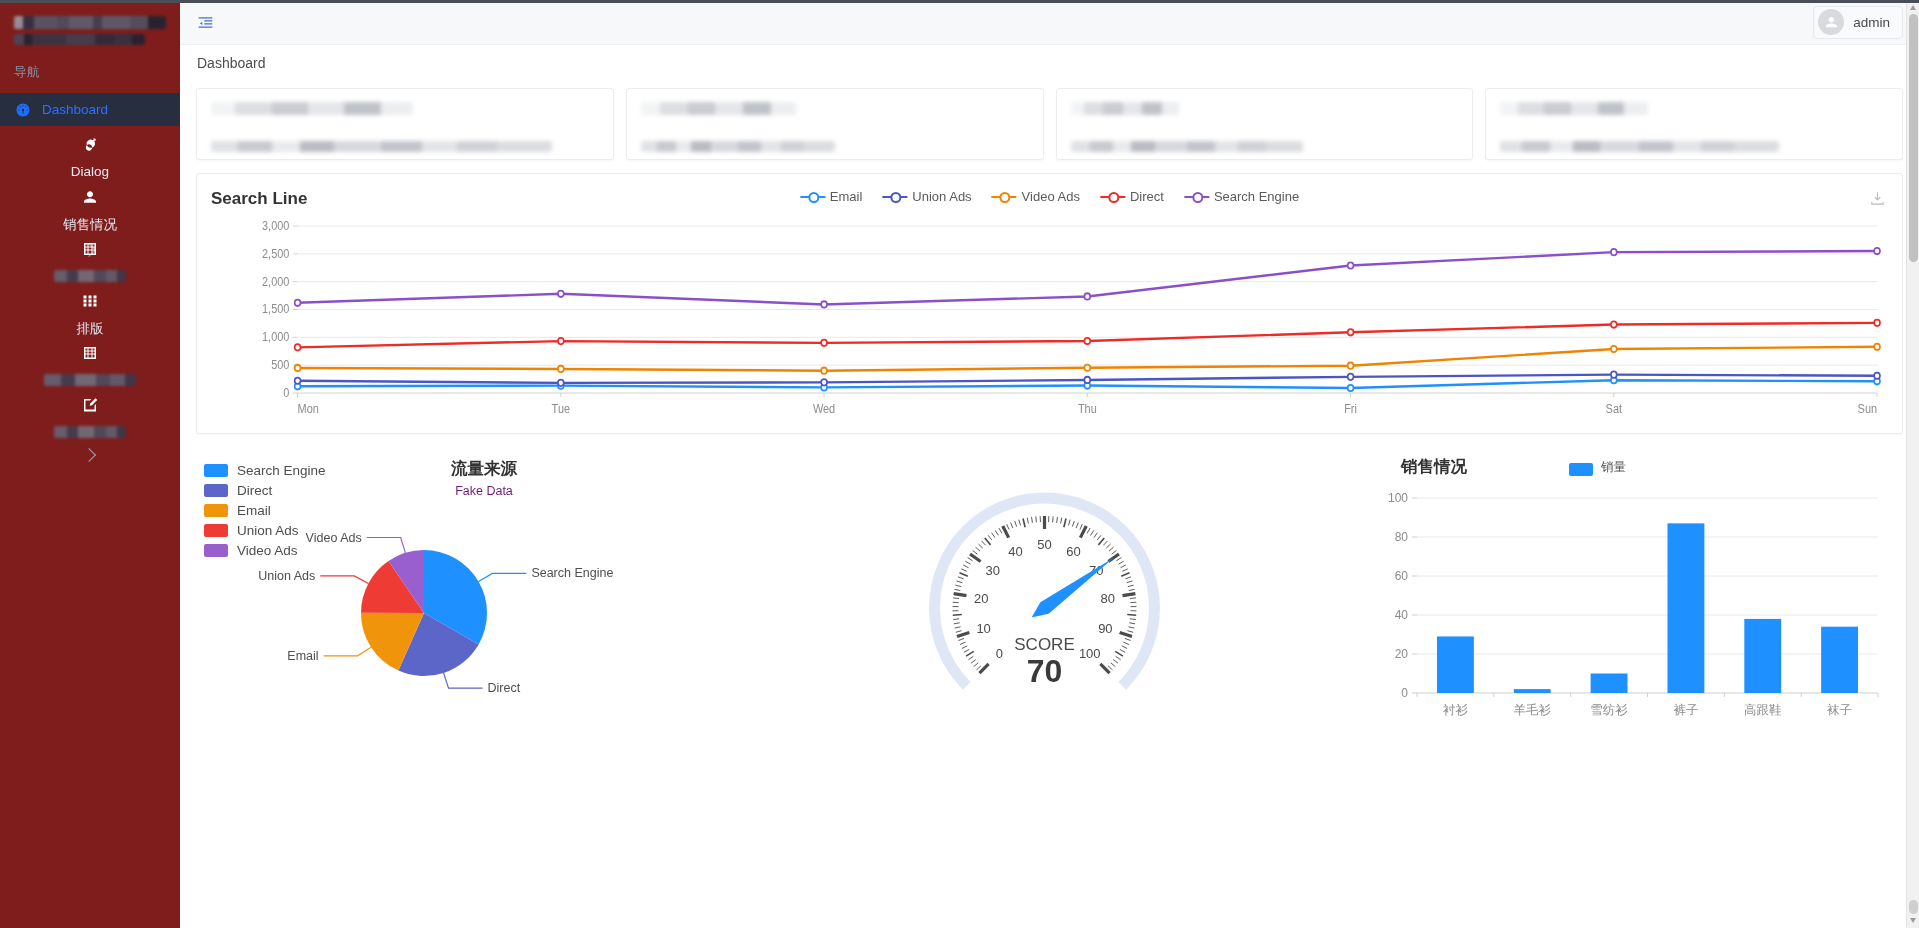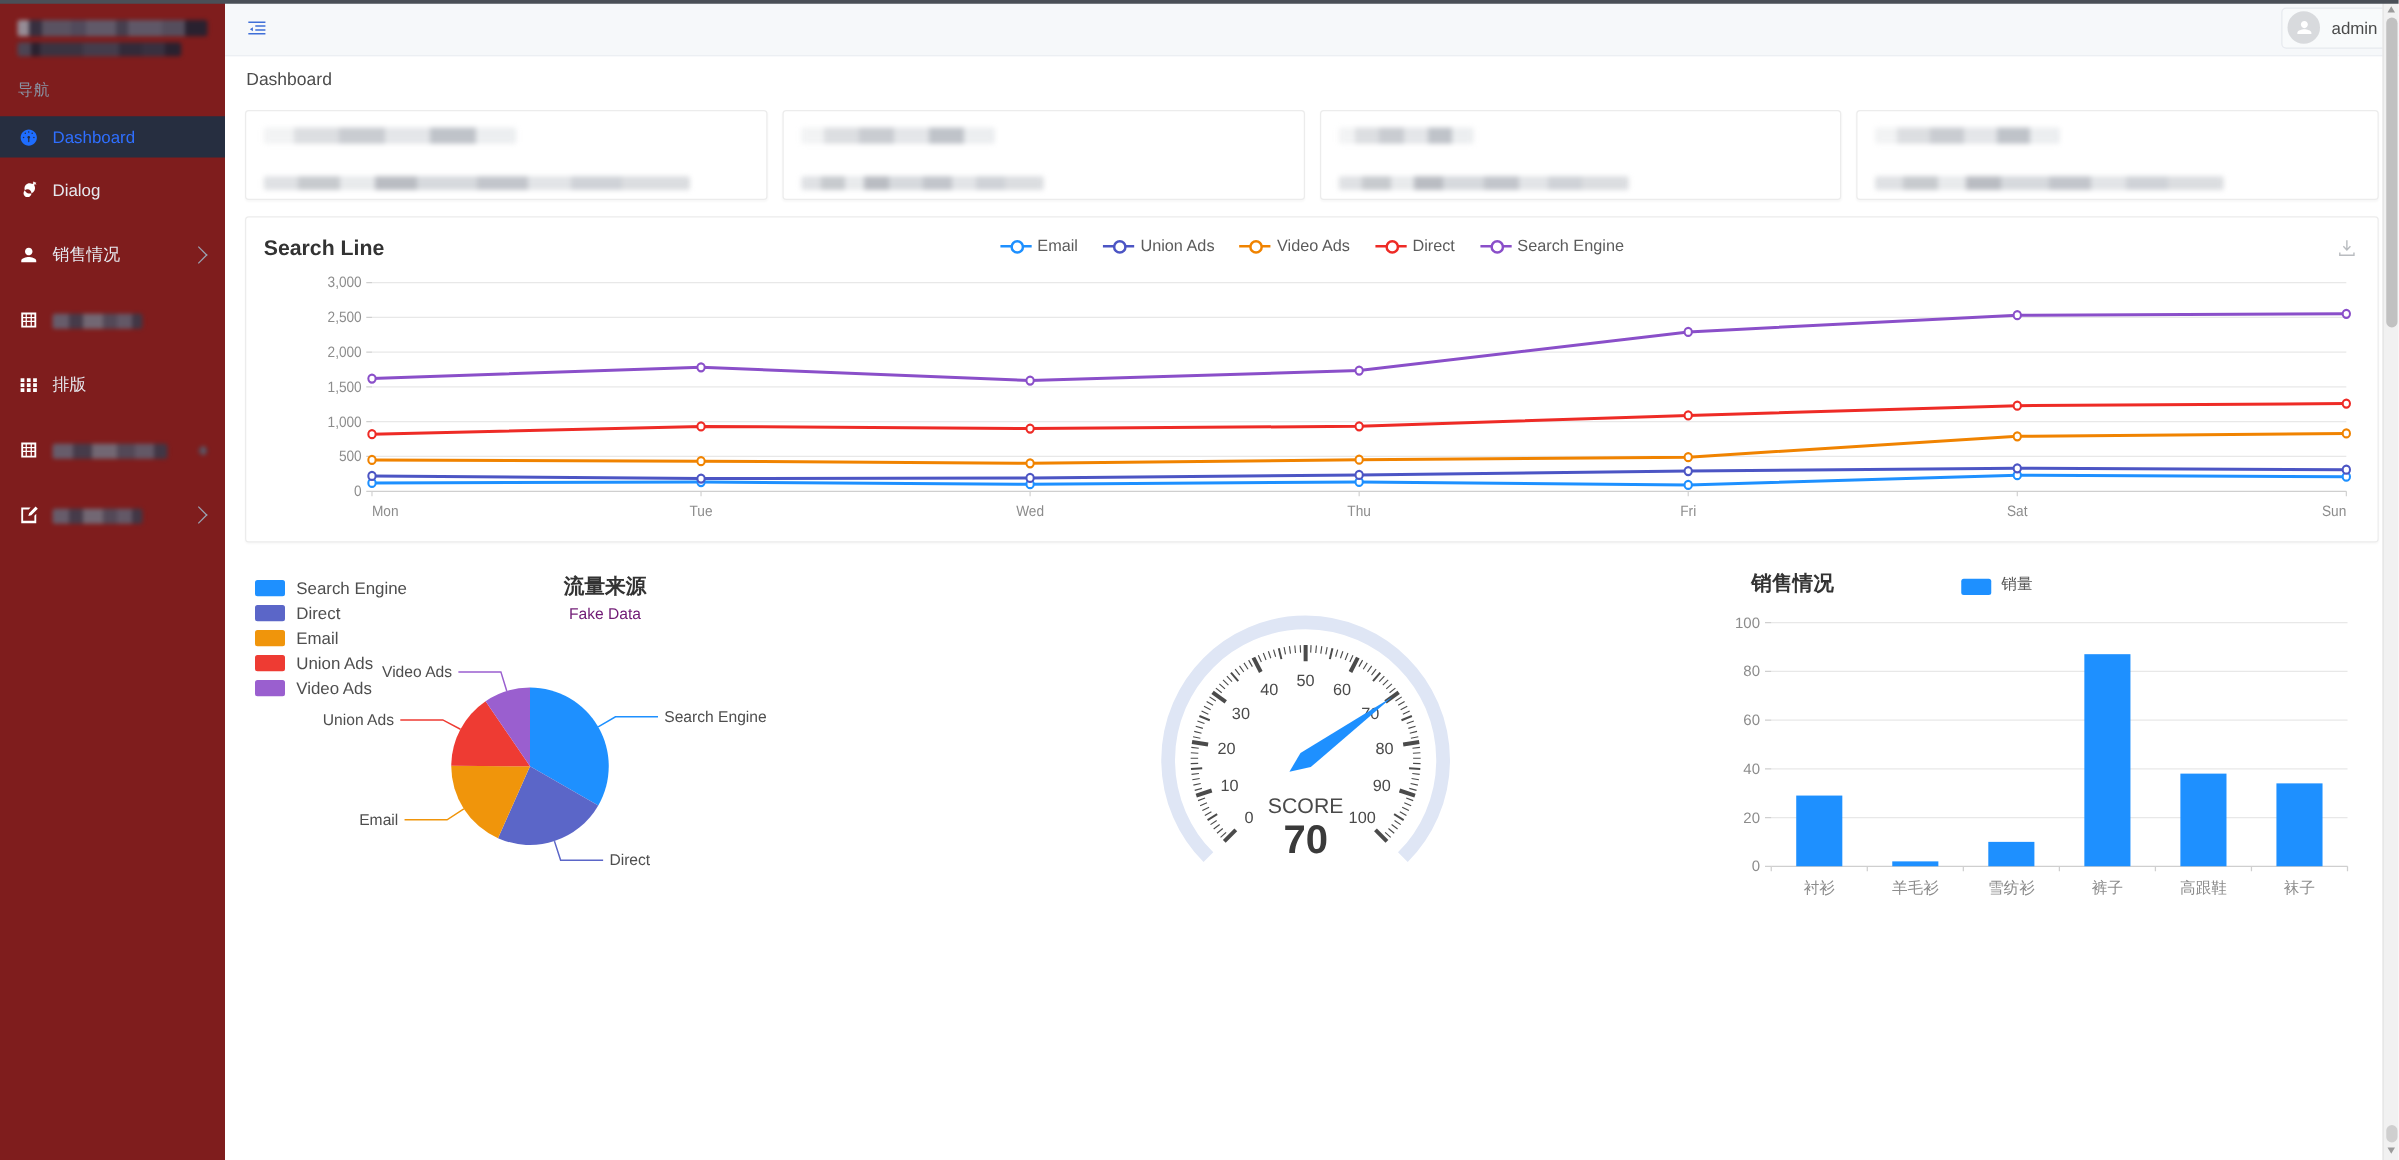--- a/index.html
+++ b/index.html
@@ -26,21 +26,21 @@
     background: linear-gradient(90deg,#444b5d 0 8%,#1b2233 8% 14%,#2f3748 14% 40%,#3a4254 40% 62%,#252d3f 62% 76%,#2c3446 76% 90%,#1b2233 90% 100%);
   }
   .nav-title {
     color: #8a93a3; font-size: 12.5px; padding: 8px 14px 12px 14px; letter-spacing: .5px;
   }
   .nav-item {
     display: flex; align-items: center; gap: 11px;
     height: 32px; padding: 0 14px; color: #e6e9ef; font-size: 13.5px;
     cursor: pointer; position: relative; margin-bottom: 0;
   }
-  .nav-item + .nav-item { margin-top: 0; }
+  .nav-item + .nav-item { margin-top: 0; flex-direction: column; }
   .nav-item.active { background: #262e40; color: #2f6fff; }
   .nav-item.active .nav-ico svg { fill: #1e6dff; }
   .nav-ico { width: 17px; height: 17px; display: flex; align-items: center; justify-content: center; flex-shrink: 0; }
   .nav-ico svg { fill: #ffffff; width: 16px; height: 16px; }
   .nav-label { flex: 1; white-space: nowrap; }
   .chev {
     width: 10px; height: 10px; border-right: 1.4px solid #9aa3b3;
     border-top: 1.4px solid #9aa3b3; transform: rotate(45deg); flex-shrink: 0;
     margin-right: 2px;
   }
@@ -51,21 +51,21 @@
   }
   .redact.w2 { width: 92px; }
   .redact.w3 { width: 72px; }
   .redact.dot { width: 7px; height: 7px; border-radius: 50%; }
 
   
   .main { flex: 1; height: 928px; background: #ffffff; display: flex; flex-direction: column; position: relative; }
   .topbar {
     height: 45px; background: #f6f8fa; border-bottom: 1px solid #eceff3;
     display: flex; align-items: center; justify-content: space-between;
-    padding: 0 4px 0 17px; flex-shrink: 0;
+    padding: 0 16px 0 17px; flex-shrink: 0;
   }
   .collapse-btn { width: 20px; height: 20px; cursor: pointer; display: flex; align-items: center; }
   .collapse-btn svg { fill: #3f6fd8; }
   .userchip {
     display: flex; align-items: center; gap: 9px; height: 33px;
     border: 1px solid #e6e9ee; border-radius: 4px; padding: 0 12px 0 4px;
     background: #f8fafb; cursor: pointer;
   }
   .avatar {
     width: 26px; height: 26px; border-radius: 50%; background: #d8dadd;

